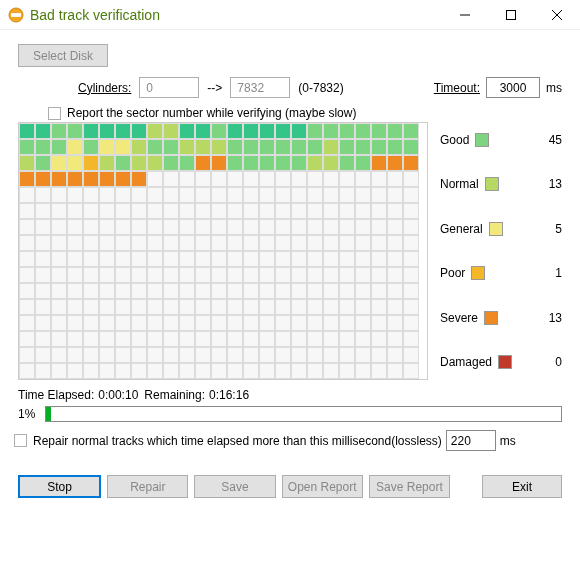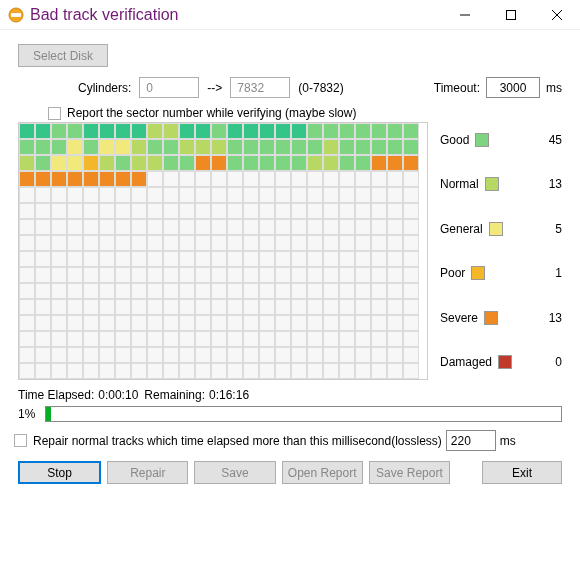--- a/index.html
+++ b/index.html
@@ -1,48 +1,48 @@
 <!DOCTYPE html>
 <html><head>
 <meta charset="utf-8">
 <style>
 * { box-sizing: border-box; margin: 0; padding: 0; font-family: 'Segoe UI', Tahoma, sans-serif; font-size: 12px; }
 body { background: #fff; width: 580px; height: 566px; overflow: hidden; }
 .titlebar { height: 30px; border-bottom: 1px solid #eee; display: flex; align-items: center; padding-left: 8px; }
 .titlebar .icon { width: 16px; height: 16px; margin-right: 6px; display:flex; align-items:center; justify-content:center; }
-.titlebar .title { font-size: 16px; color: #701a75; }
+.titlebar .title { font-size: 14px; color: #4d7c0f; }
 .winbtns { margin-left: auto; display: flex; }
 .winbtn { width: 46px; height: 30px; display: flex; align-items: center; justify-content: center; color: #000; }
 .winbtn svg { width: 10px; height: 10px; }
 .body { padding: 14px 18px 8px 18px; }
 .row { display: flex; align-items: center; }
 .select-disk-btn { width: 90px; height: 23px; background: #e1e1e1; border: 1px solid #adadad; color: #888; display: flex; align-items: center; justify-content: center; }
 .disk-field { flex: 1; margin-left: 10px; height: 23px; border: 1px solid #888; padding: 0 6px; display: flex; align-items: center; font-weight: bold; }
 .cyl-row { margin-top: 10px; }
-.label { color: #000; }
+.label { color: #000; text-decoration: underline; }
 .greyfield { height: 21px; border: 1px solid #adadad; background: #fff; color: #888; padding: 0 6px; display: flex; align-items: center; }
 .timeout-input { width: 54px; height: 21px; border: 1px solid #888; padding: 0 4px; }
 .checkbox { width: 13px; height: 13px; border: 1px solid #adadad; background: #fff; margin-right: 6px; }
 .chk-row { margin-top: 8px; margin-left: 30px; }
 .result-row { margin-top: 14px; }
 .detailed-btn { margin-left: auto; width: 88px; height: 22px; background: #e1e1e1; border: 1px solid #adadad; color: #888; display: flex; align-items: center; justify-content: center; }
 .main-area { display: flex; margin-top: 2px; }
 .grid-wrap { width: 410px; }
 .grid { width: 410px; border: 1px solid #ccc; display: flex; flex-wrap: wrap; align-content: flex-start; padding: 0; }
 .cell { width: 16px; height: 16px; border: 1px solid #dcdcdc; background: #f7f7f7; }
 .legend { flex: 1; padding-left: 12px; display: flex; flex-direction: column; justify-content: space-between; padding-top: 4px; padding-bottom: 4px; }
 .legend-item { display: flex; align-items: center; gap: 6px; height: 28px; }
 .swatch { width: 14px; height: 14px; border: 1px solid #999; }
 .elapsed-row { margin-top: 8px; }
 .progress-row { margin-top: 4px; display: flex; align-items: center; gap: 10px; }
 .progress-bar { flex: 1; height: 16px; border: 1px solid #888; background: #fff; position: relative; }
 .progress-fill { position: absolute; top: 0; left: 0; bottom: 0; background: #06b025; }
 .repair-row { margin-top: 8px; display: flex; align-items: center; margin-left: -4px; }
 .repair-input { width: 50px; height: 21px; border: 1px solid #888; padding: 0 4px; margin: 0 4px; }
-.btns-row { margin-top: 10px; display: flex; gap: 6px; }
+.btns-row { margin-top: 24px; display: flex; gap: 6px; }
 .btn { height: 23px; border: 1px solid #adadad; background: #e1e1e1; color: #888; display: flex; align-items: center; justify-content: center; flex: 1; }
 .btn.active { border: 2px solid #0078d7; color: #000; background: #e1e1e1; }
 .btn.exit { color: #000; }
 </style>
 </head>
 <body>
 
 <div class="titlebar">
   <span class="icon">
     <svg viewBox="0 0 16 16">

